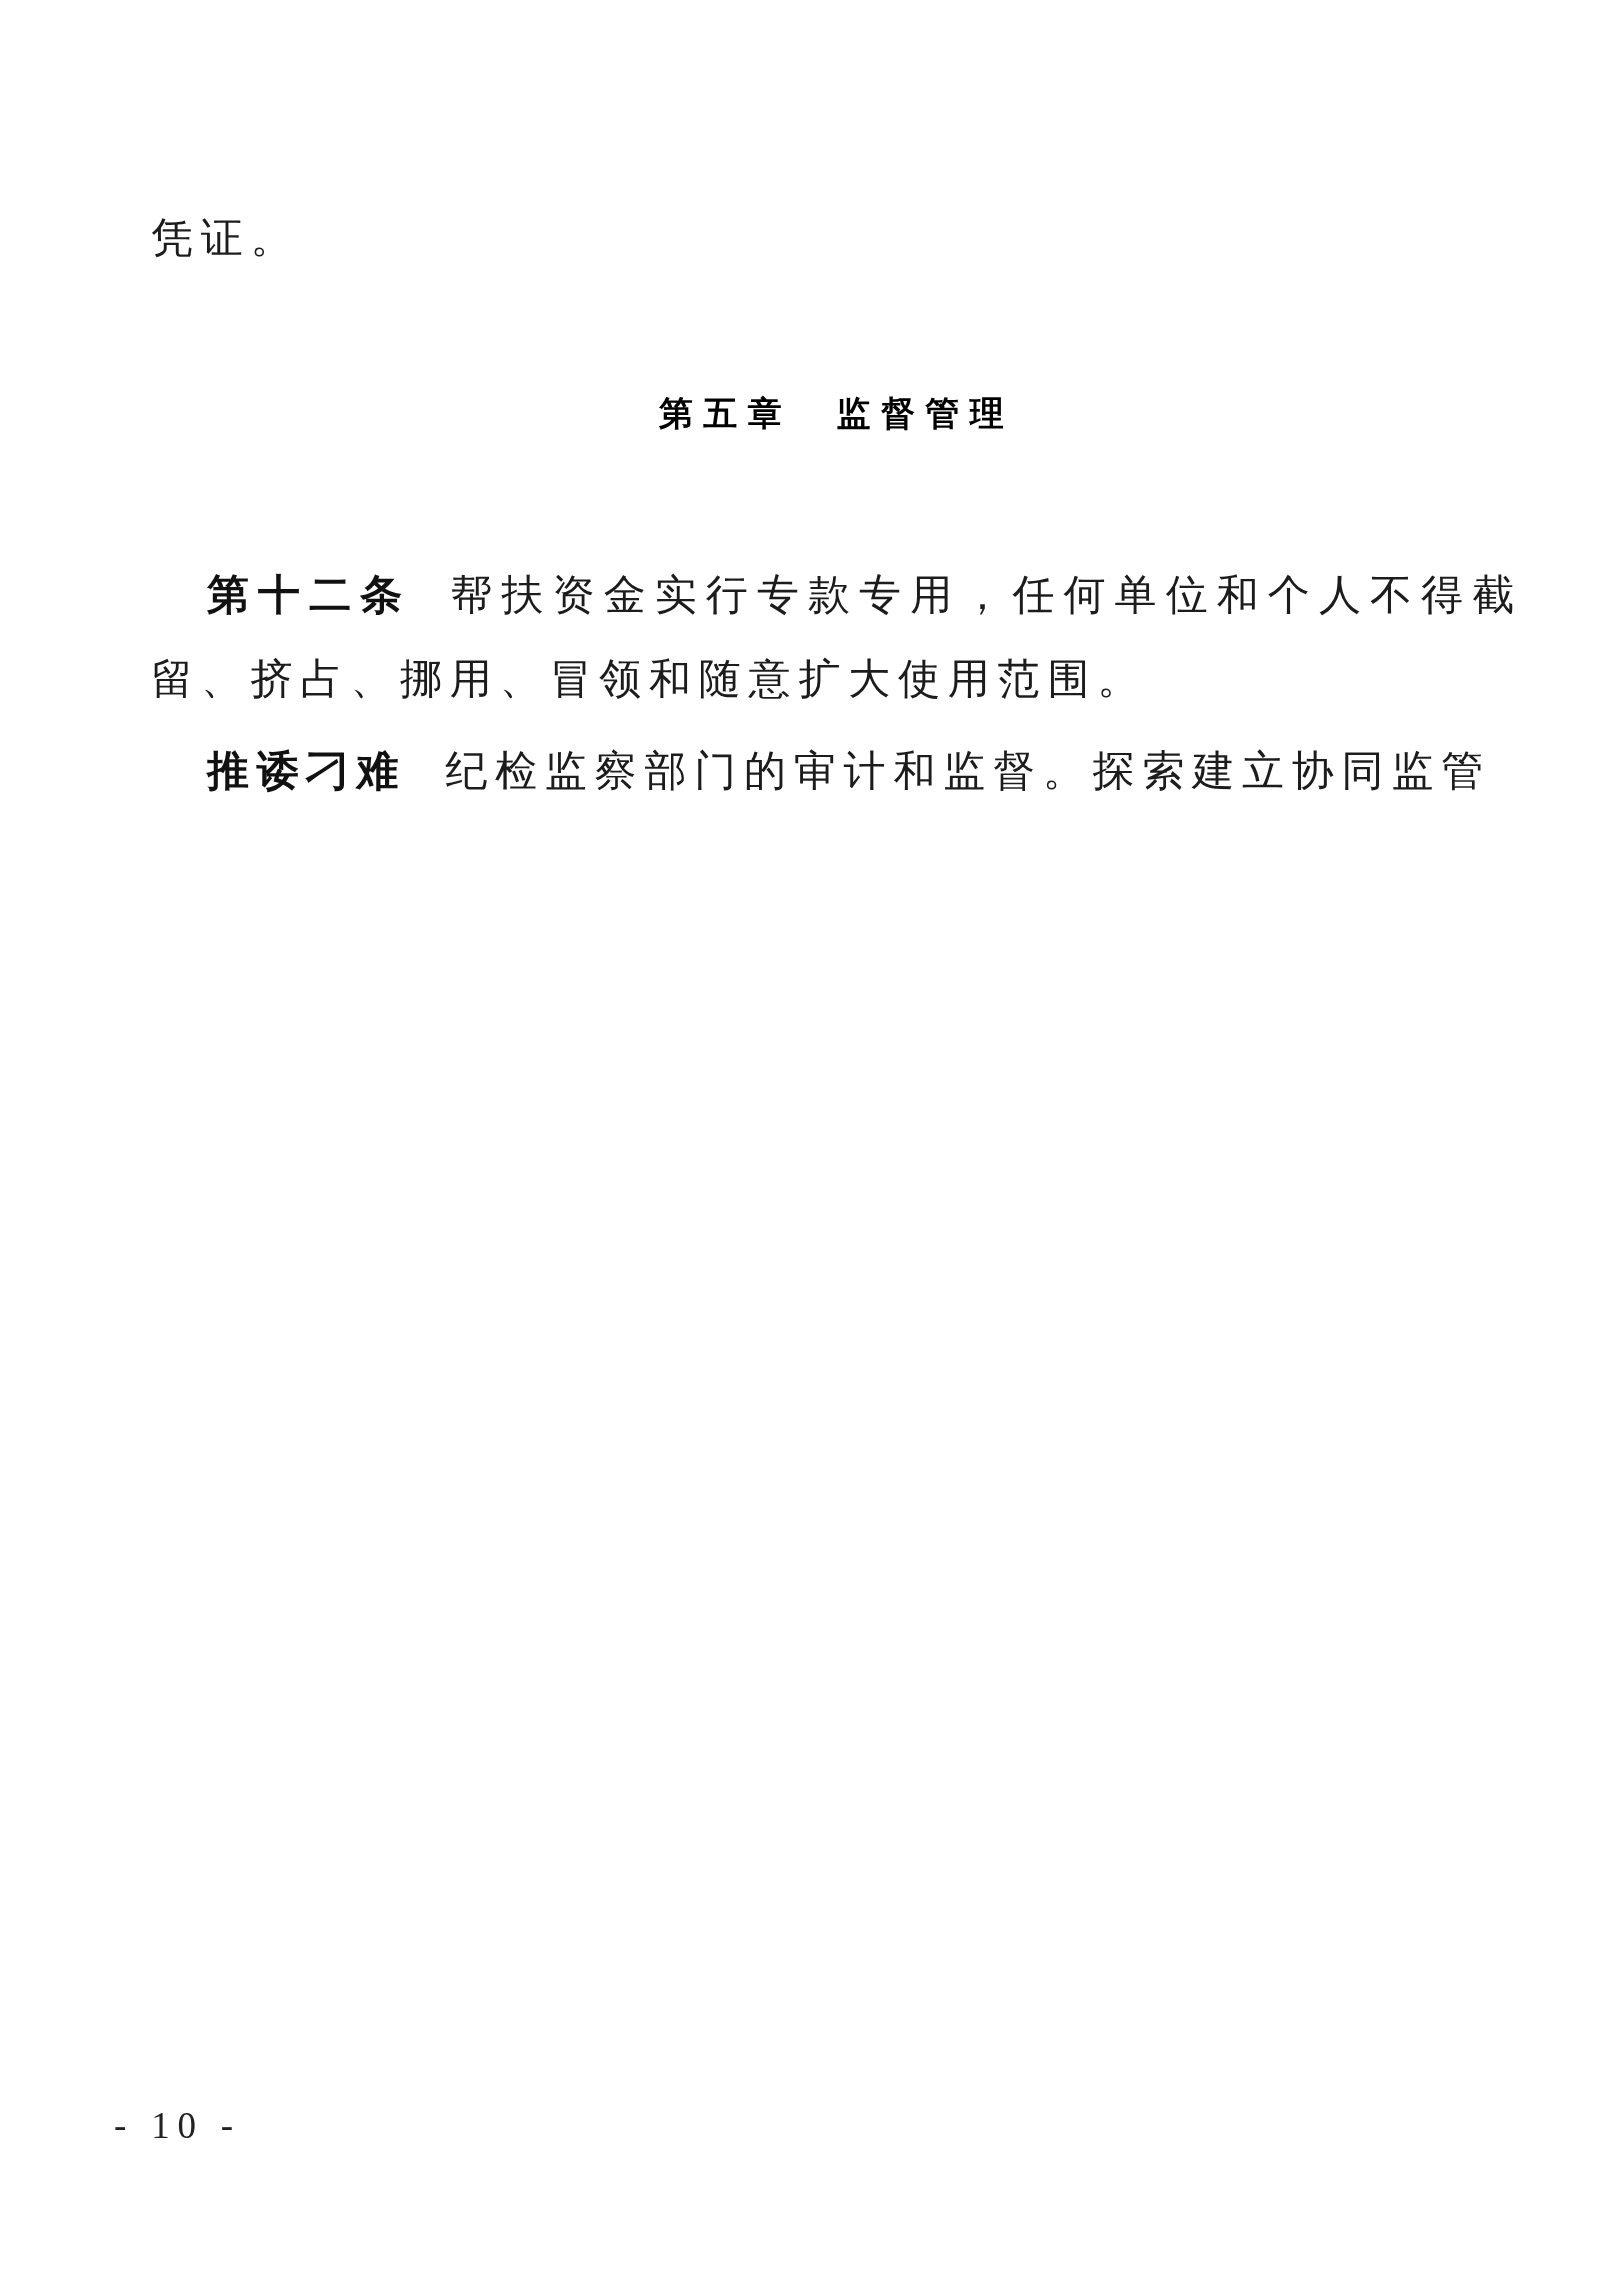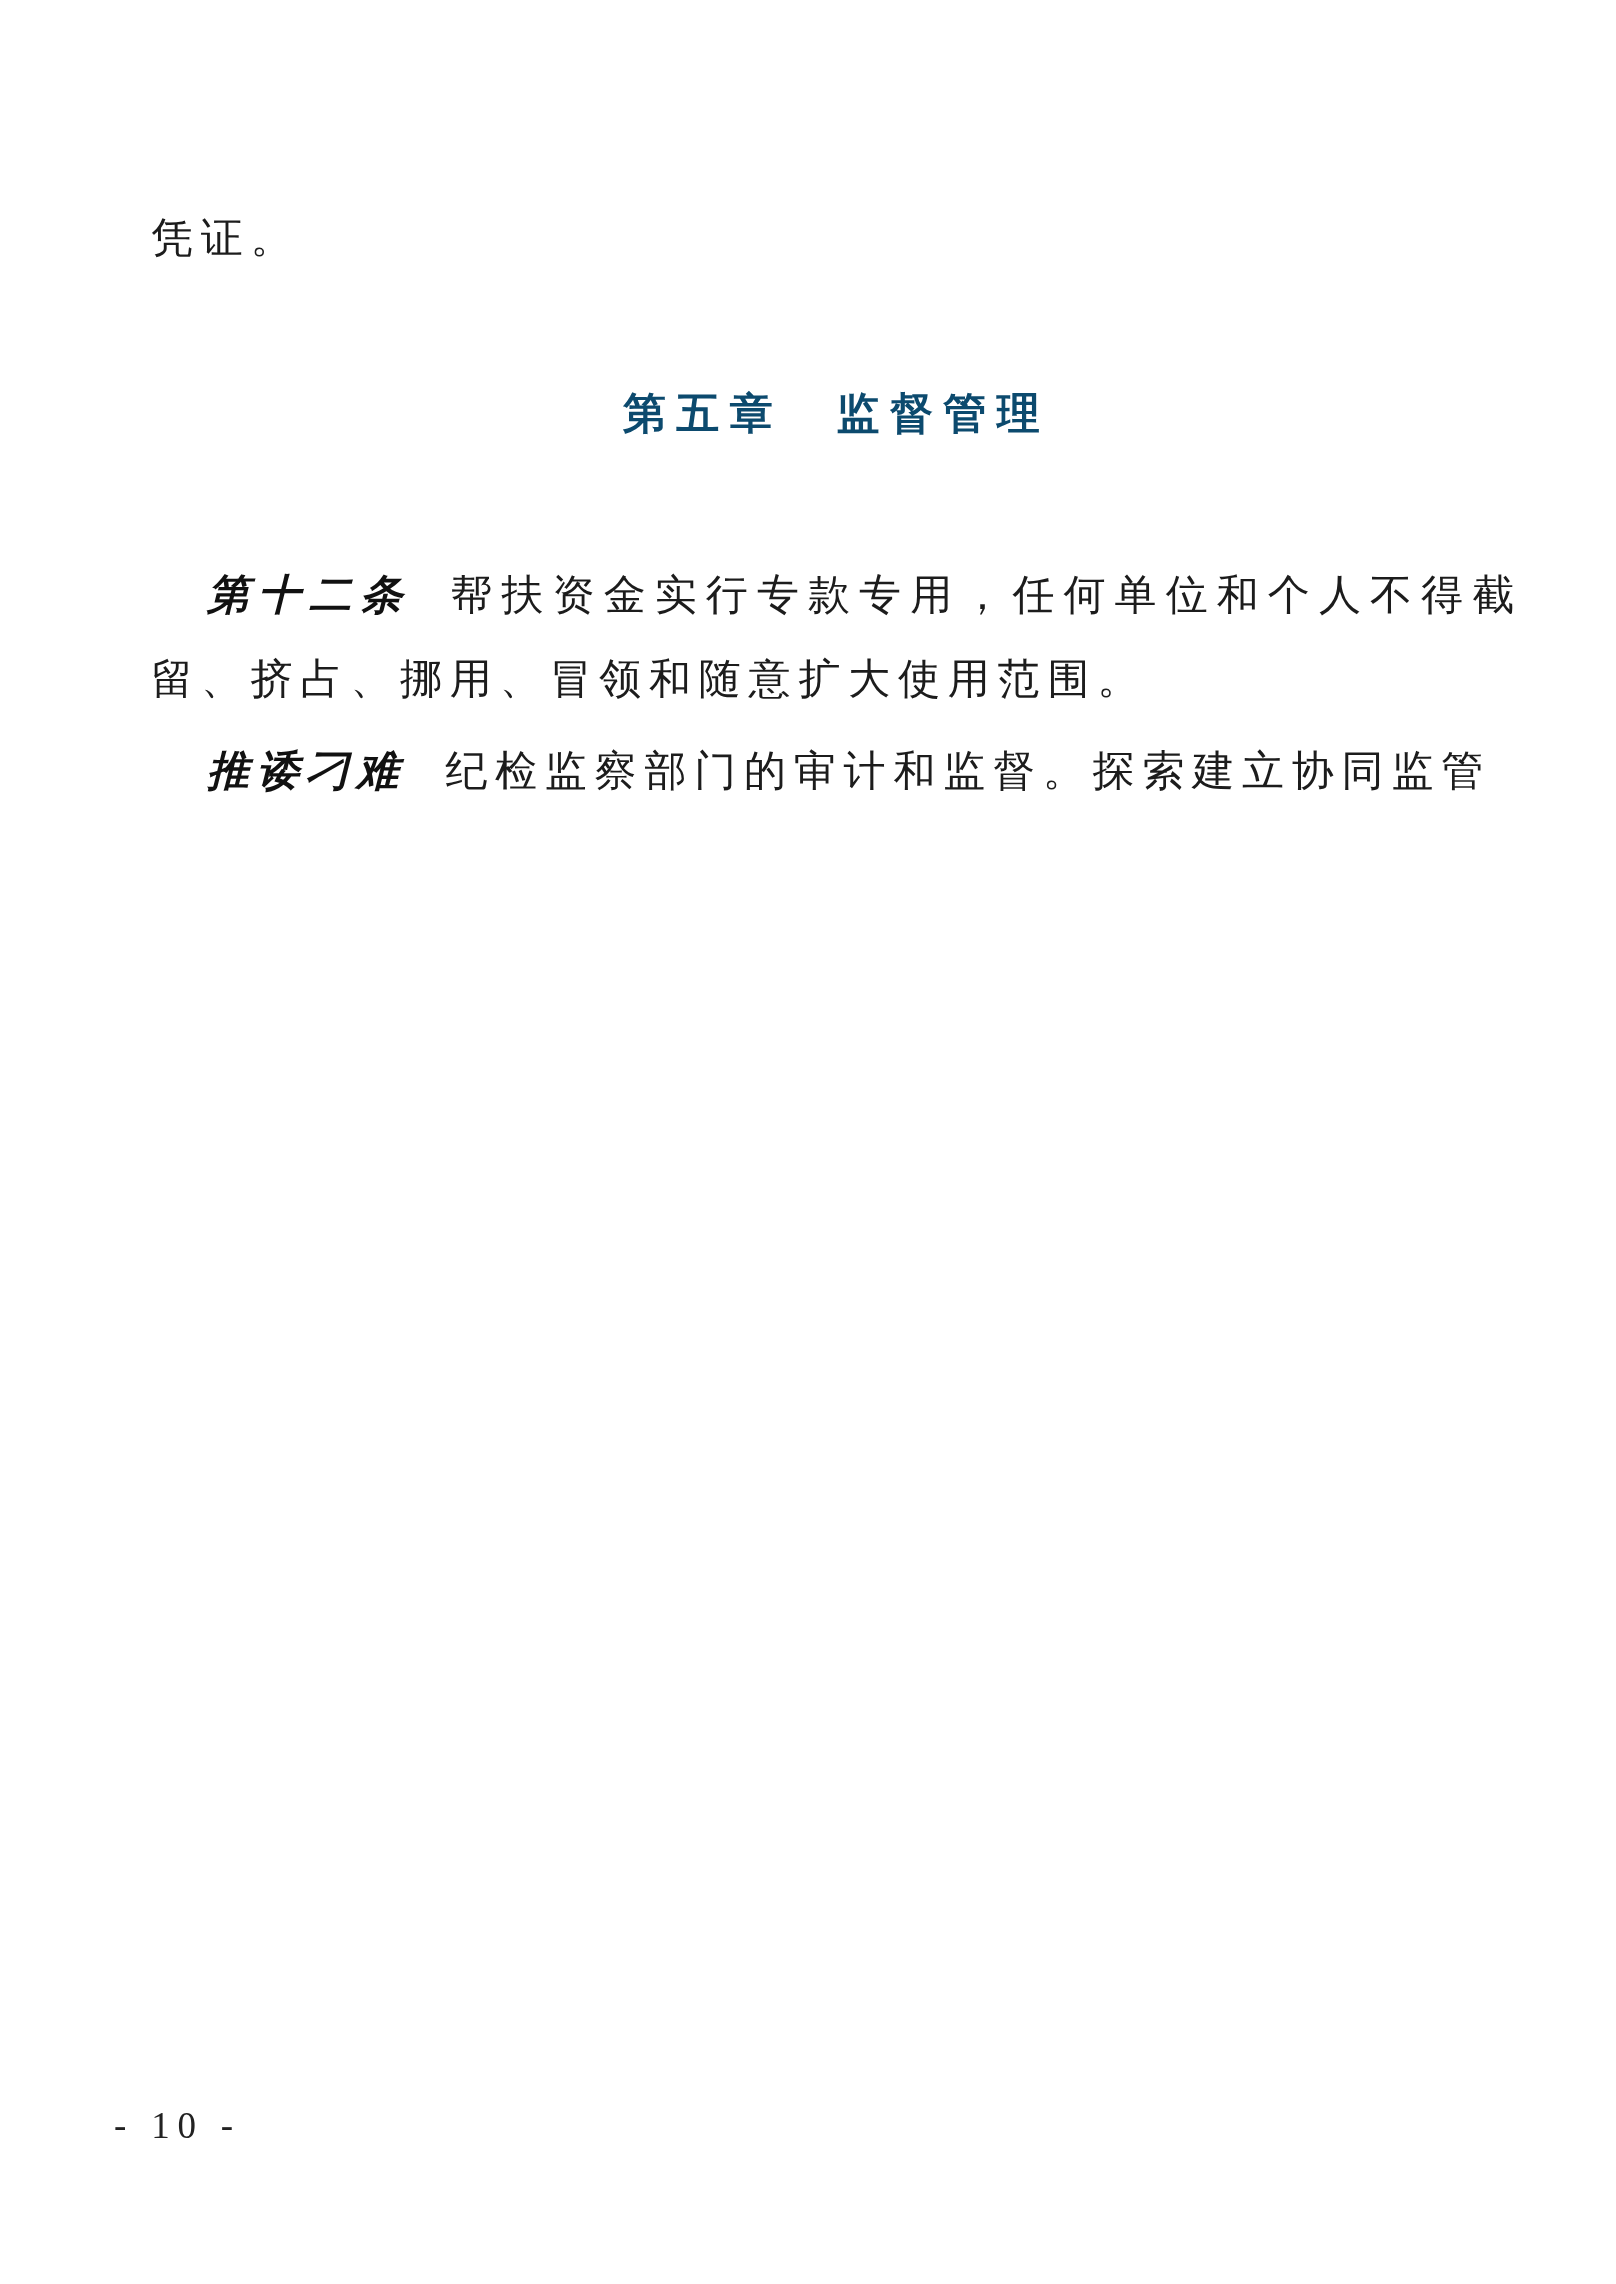--- a/index.html
+++ b/index.html
@@ -28,33 +28,32 @@
     letter-spacing: 7.8px;
     text-align: justify;
     color: #1c1c1c;
   }
   .para.indent {
     text-indent: 56px;
   }
   .chapter-heading {
     font-family: "Liberation Sans", "DejaVu Sans", sans-serif;
     font-weight: bold;
-    font-size: 43px;
+    font-size: 34px;
     line-height: 84px;
     letter-spacing: 10.4px;
     text-align: center;
-    color: #0c4a6e;
+    color: #000000;
     margin: 91px 0 98px 0;
   }
   .article-lead {
     font-family: "Liberation Sans", "DejaVu Sans", sans-serif;
     font-weight: bold;
     color: #111111;
     margin-right: 39px;
-    font-style: italic;
   }
   .page-footer {
     position: absolute;
     left: 114px;
     top: 2104px;
     font-size: 37px;
     letter-spacing: 7.8px;
     color: #222222;
     font-family: "Liberation Serif", "DejaVu Serif", serif;
   }

